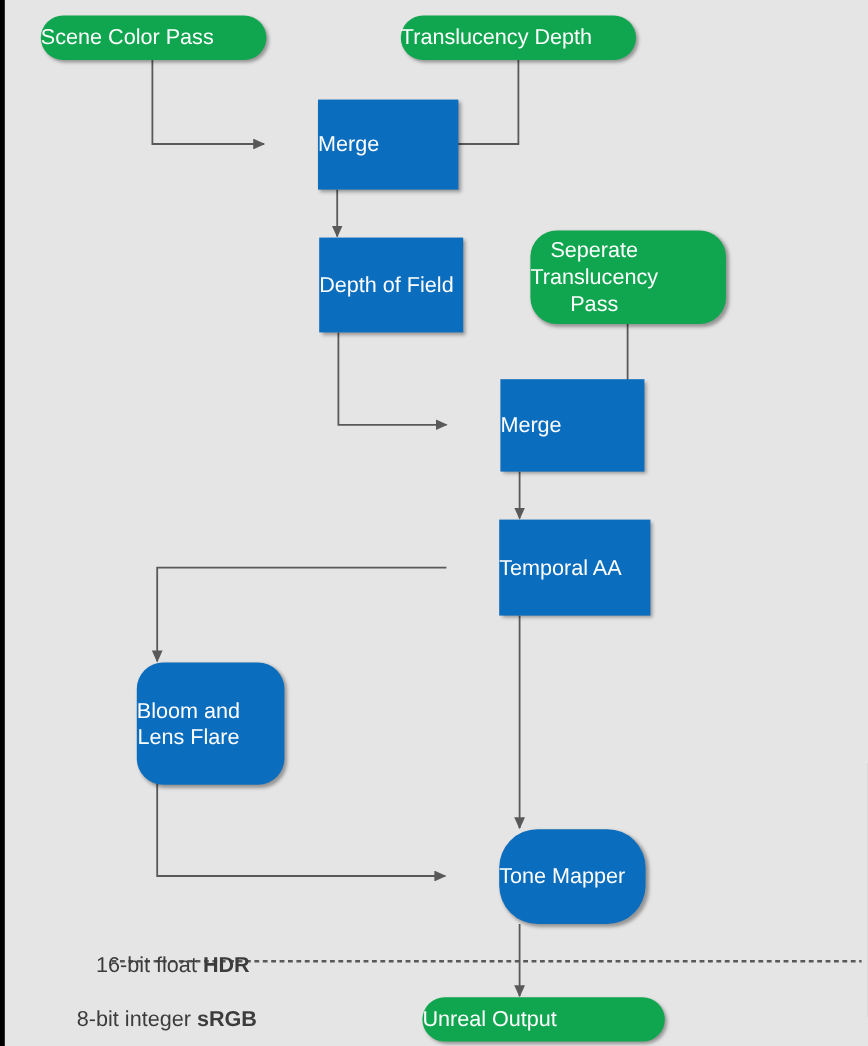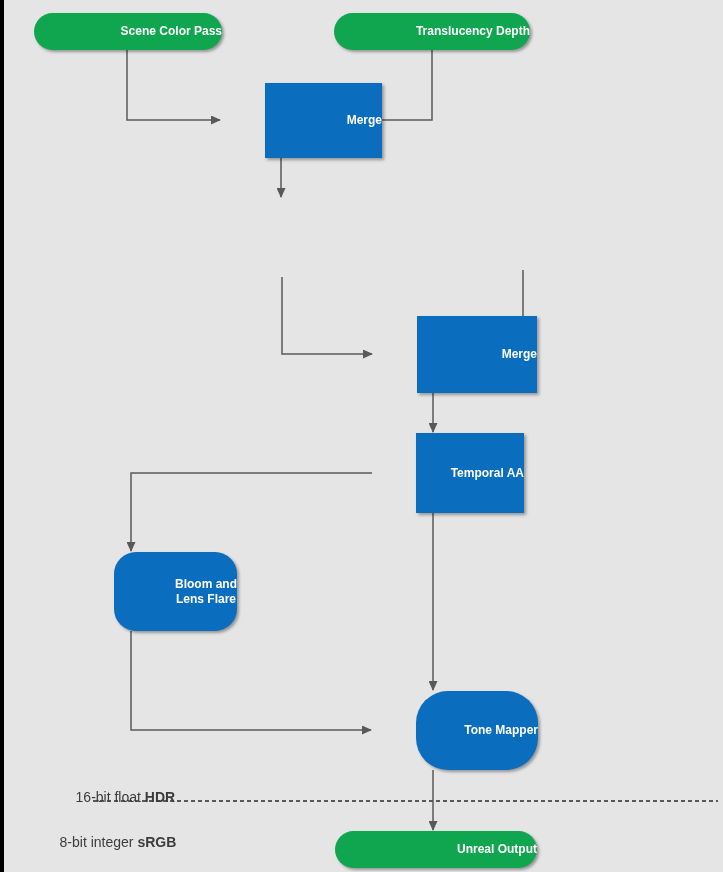--- a/index.html
+++ b/index.html
@@ -36,37 +36,37 @@
     fill: none;
     stroke: var(--line, #595959);
     stroke-width: 2;
     stroke-dasharray: 4 3;
   }
   #arw path { fill: var(--line, #595959); stroke: none; }
   .node {
     position: absolute;
     display: flex;
     align-items: center;
-    justify-content: flex-end;
+    justify-content: flex-start;
     text-align: center;
     color: var(--node_text, #FFFFFF);
-    font-weight: bold;
-    font-size: 12px;
+    font-weight: normal;
+    font-size: 18px;
     line-height: 1.25;
     white-space: pre-line;
     box-shadow: 2px 2px 3px rgba(0,0,0,0.35);
     box-sizing: border-box;
   }
   .node.green { background: var(--green, #10A64F); }
   .node.blue  { background: var(--blue, #0B6DBD); margin-left: 44px; }
   .node.pill  { border-radius: 19px; }
   .node.round { border-radius: 22px; }
   .side-label {
     position: absolute;
-    font-size: 14px;
+    font-size: 18px;
     color: var(--label_text, #3C3C3C);
     white-space: pre;
   }
   .side-label b { font-weight: bold; }
 </style>
 </head>
 <body>
 
 <div class="canvas">
 
@@ -96,40 +96,48 @@
   </div>
 
   <div class="node green pill" style="left:334px; top:13px;  width:196px; height:37px;">
     <span>Translucency Depth</span>
   </div>
 
   <div class="node blue" style="left:221px; top:83px;  width:117px; height:75px;">
     <span>Merge</span>
   </div>
 
+  <div class="node blue" style="left:222px; top:198px; width:120px; height:79px;">
+    <span>Depth of Field</span>
+  </div>
 
+  <div class="node green round" style="left:442px; top:192px; width:163px; height:78px;">
+    <span>Seperate
+Translucency
+Pass</span>
+  </div>
 
   <div class="node blue" style="left:373px; top:316px; width:120px; height:77px;">
     <span>Merge</span>
   </div>
 
-  <div class="node blue" style="left:372px; top:433px; width:108px; height:80px;">
+  <div class="node blue" style="left:372px; top:433px; width:126px; height:80px;">
     <span>Temporal AA</span>
   </div>
 
-  <div class="node blue round" style="left:70px;  top:552px; width:123px; height:79px;">
+  <div class="node blue round" style="left:70px;  top:552px; width:123px; height:102px;">
     <span>Bloom and
 Lens Flare</span>
   </div>
 
   <div class="node blue" style="left:372px; top:691px; width:122px; height:79px;border-radius:32px;">
     <span>Tone Mapper</span>
   </div>
 
-  <div class="node green pill" style="left:335px; top:831px; width:202px; height:37px;">
+  <div class="node green pill" style="left:352px; top:831px; width:202px; height:37px;">
     <span>Unreal Output</span>
   </div>
 
   <div class="side-label" style="left:60px; top:773px;">
     <span>16-bit float </span><b>HDR</b>
   </div>
 
   <div class="side-label" style="left:44px; top:818px;">
     <span>8-bit integer </span><b>sRGB</b>
   </div>

